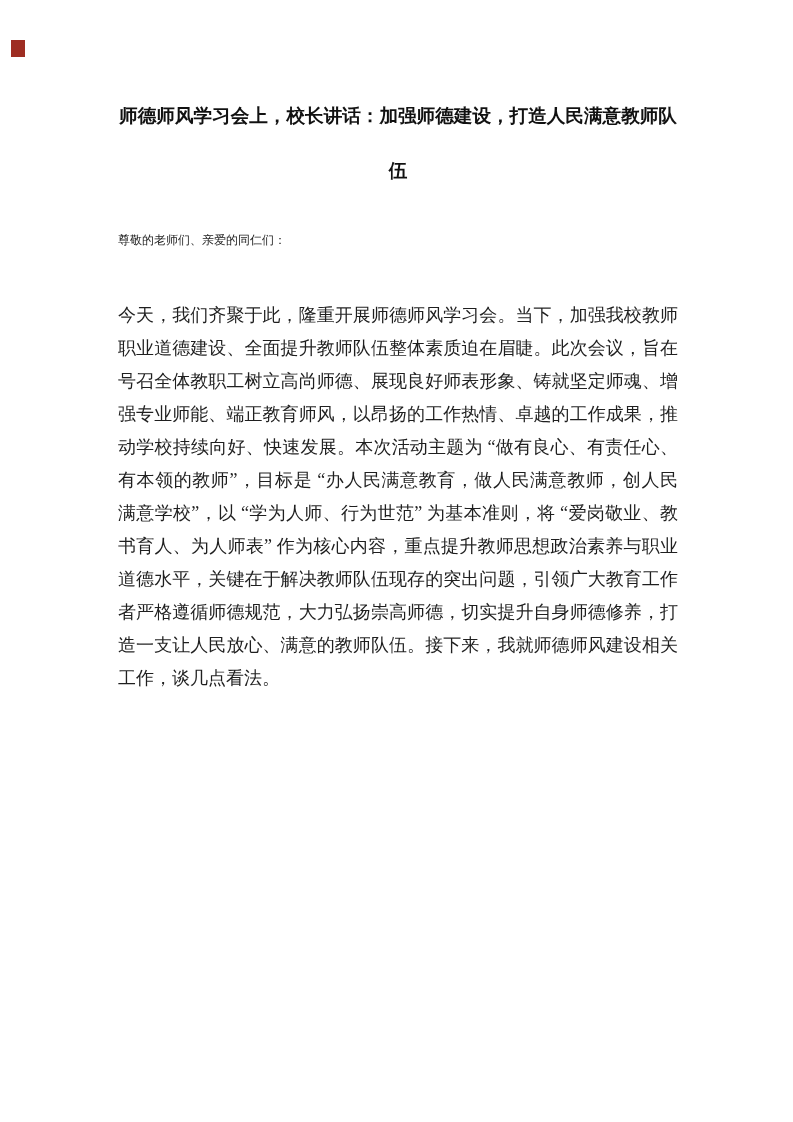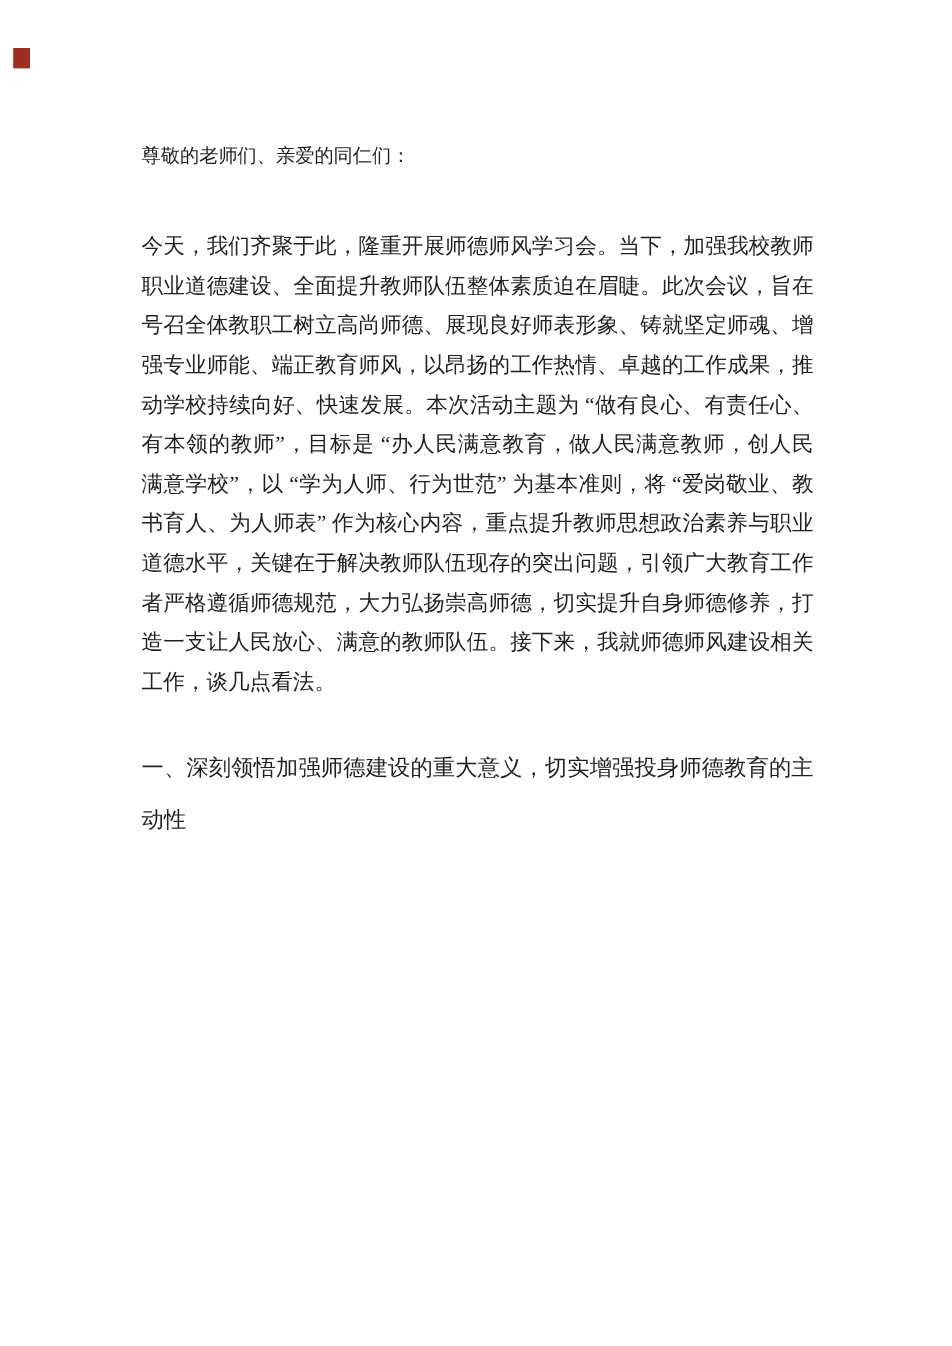--- a/index.html
+++ b/index.html
@@ -30,21 +30,21 @@
     margin: 0;
     font-size: 18.6px;
     font-weight: 700;
     line-height: 55px;
     text-align: center;
     color: #111111;
     letter-spacing: 0;
   }
   .greeting {
     margin: 21px 0 0;
-    font-size: 16px;
+    font-size: 12px;
     line-height: 43px;
   }
   .salutation {
     margin: 42px 0 0;
     font-size: 18.6px;
     line-height: 43px;
   }
   .body-paragraph {
     margin: 37px 0 0;
     font-size: 18px;
@@ -59,20 +59,20 @@
     line-height: 43px;
     text-align: justify;
   }
 </style>
 </head>
 <body>
 
 <div class="page">
   <div class="corner-mark"></div>
 
+  <h1 class="doc-title">师德师风学习会上，校长讲话：加强师德建设，打造人民满意教师队伍</h1>
 
   <p class="greeting">尊敬的老师们、亲爱的同仁们：</p>
 
 
   <p class="body-paragraph">今天，我们齐聚于此，隆重开展师德师风学习会。当下，加强我校教师职业道德建设、全面提升教师队伍整体素质迫在眉睫。此次会议，旨在号召全体教职工树立高尚师德、展现良好师表形象、铸就坚定师魂、增强专业师能、端正教育师风，以昂扬的工作热情、卓越的工作成果，推动学校持续向好、快速发展。本次活动主题为 “做有良心、有责任心、有本领的教师”，目标是 “办人民满意教育，做人民满意教师，创人民满意学校”，以 “学为人师、行为世范” 为基本准则，将 “爱岗敬业、教书育人、为人师表” 作为核心内容，重点提升教师思想政治素养与职业道德水平，关键在于解决教师队伍现存的突出问题，引领广大教育工作者严格遵循师德规范，大力弘扬崇高师德，切实提升自身师德修养，打造一支让人民放心、满意的教师队伍。接下来，我就师德师风建设相关工作，谈几点看法。</p>
 
-  <p class="section-heading">一、深刻领悟加强师德建设的重大意义，切实增强投身师德教育的主动性</p>
 </div>
 
 </body></html>

